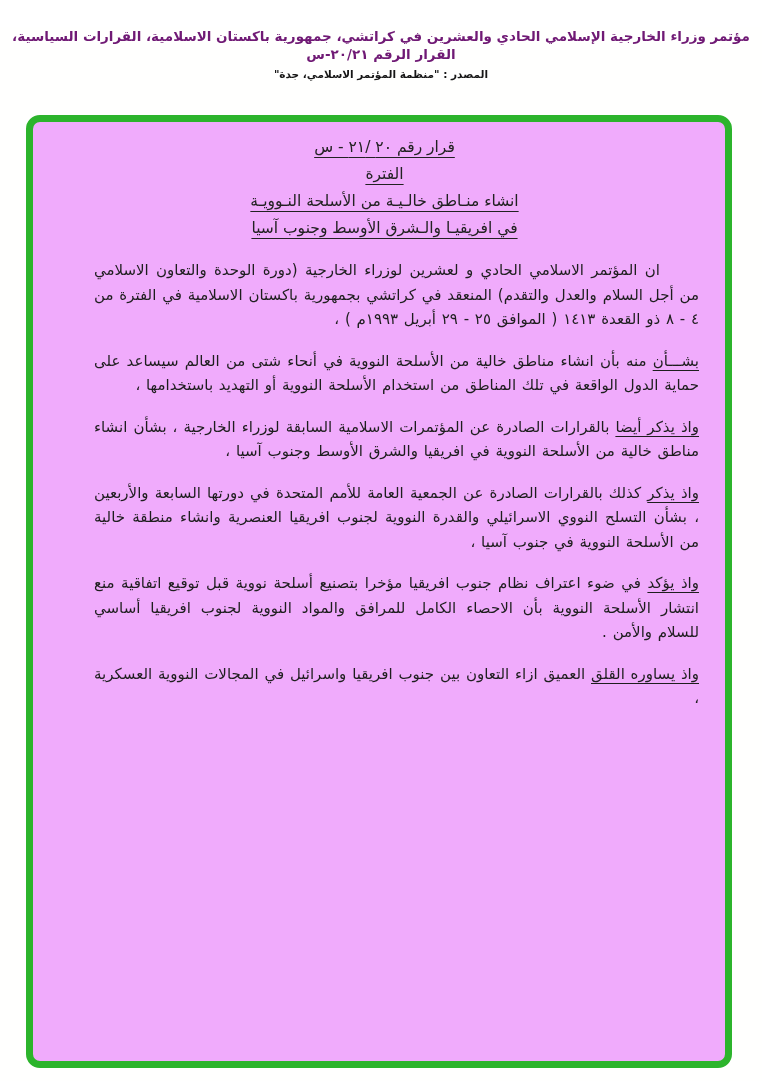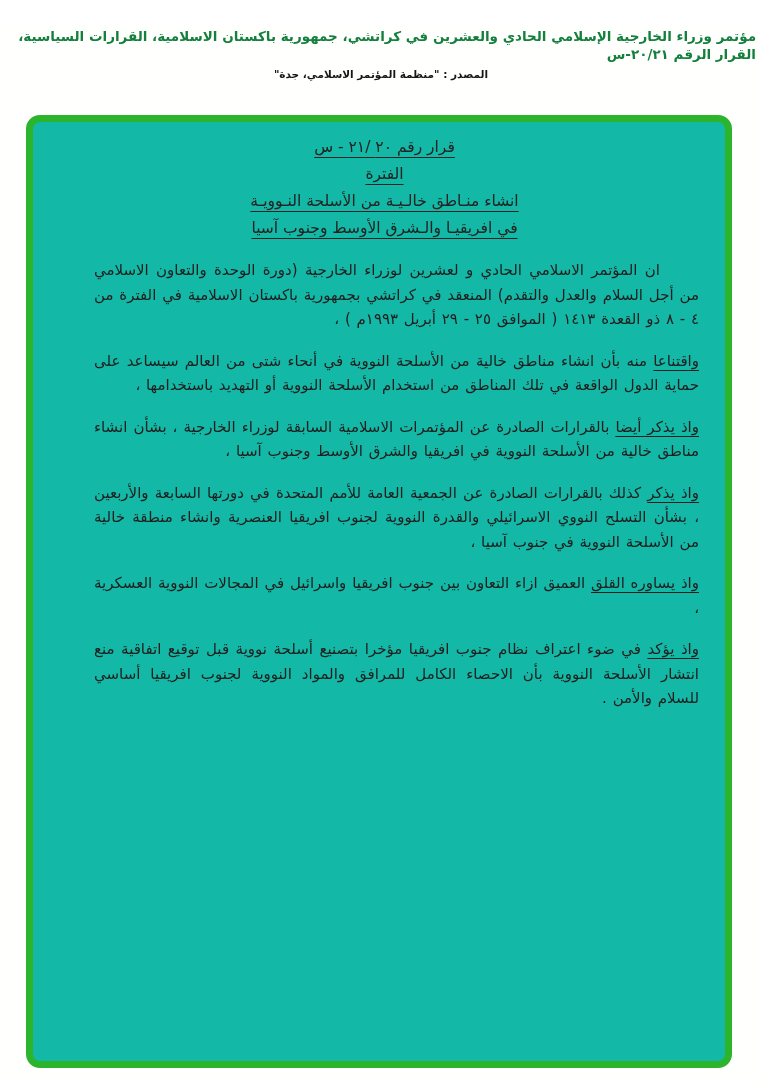--- a/index.html
+++ b/index.html
@@ -14,43 +14,44 @@
     direction: rtl;
   }
   .page {
     position: relative;
     width: 762px;
     height: 1081px;
     background: #fffffe;
   }
   .header-citation {
     margin: 27px 6px 0 6px;
+    text-align: center;
     font-weight: bold;
     font-size: 13.5px;
     line-height: 18px;
-    color: #15803d;
+    color: #701a75;
     letter-spacing: 0px;
   }
   .header-source {
     margin-top: 5px;
     text-align: center;
     font-weight: bold;
     font-size: 10.5px;
     color: #161616;
   }
   .green-box {
     position: absolute;
     top: 88px;
     right: 30px;
     width: 706px;
     height: 953px;
     box-sizing: border-box;
     border: 7px solid #2cb42c;
     border-radius: 14px;
-    background: #14b8a6;
+    background: #f0abfc;
     padding: 12px 26px 0 37px;
   }
   .title-block {
     text-align: center;
     margin-bottom: 16px;
   }
   .title-line {
     font-size: 15.5px;
     line-height: 27px;
     color: #222222;
@@ -101,23 +102,23 @@
 
   <div class="green-box">
     <div class="title-block">
         <div class="title-line"><span class="u">قرار رقم ٢٠ /٢١ - س</span></div>
         <div class="title-line"><span class="u">الفترة</span></div>
         <div class="title-line"><span class="u">انشاء منـاطق خالـيـة من الأسلحة النـوويـة</span></div>
         <div class="title-line"><span class="u">في افريقيـا والـشرق الأوسط وجنوب آسيا</span></div>
       </div>
     <div class="body-block">
         <div class="para">ان المؤتمر الاسلامي الحادي و لعشرين لوزراء الخارجية (دورة الوحدة والتعاون الاسلامي من أجل السلام والعدل والتقدم) المنعقد في كراتشي بجمهورية باكستان الاسلامية في الفترة من ٤ - ٨ ذو القعدة ١٤١٣ ( الموافق ٢٥ - ٢٩ أبريل ١٩٩٣م ) ،</div>
-        <div class="para"><span class="lead">واقتناعا</span> منه بأن انشاء مناطق خالية من الأسلحة النووية في أنحاء شتى من العالم سيساعد على حماية الدول الواقعة في تلك المناطق من استخدام الأسلحة النووية أو التهديد باستخدامها ،</div>
+        <div class="para"><span class="lead">بشـــأن</span> منه بأن انشاء مناطق خالية من الأسلحة النووية في أنحاء شتى من العالم سيساعد على حماية الدول الواقعة في تلك المناطق من استخدام الأسلحة النووية أو التهديد باستخدامها ،</div>
         <div class="para"><span class="lead">واذ يذكر أيضا</span> بالقرارات الصادرة عن المؤتمرات الاسلامية السابقة لوزراء الخارجية ، بشأن انشاء مناطق خالية من الأسلحة النووية في افريقيا والشرق الأوسط وجنوب آسيا ،</div>
         <div class="para"><span class="lead">واذ يذكر</span> كذلك بالقرارات الصادرة عن الجمعية العامة للأمم المتحدة في دورتها السابعة والأربعين ، بشأن التسلح النووي الاسرائيلي والقدرة النووية لجنوب افريقيا العنصرية وانشاء منطقة خالية من الأسلحة النووية في جنوب آسيا ،</div>
+        <div class="para"><span class="lead">واذ يؤكد</span> في ضوء اعتراف نظام جنوب افريقيا مؤخرا بتصنيع أسلحة نووية قبل توقيع اتفاقية منع انتشار الأسلحة النووية بأن الاحصاء الكامل للمرافق والمواد النووية لجنوب افريقيا أساسي للسلام والأمن .</div>
         <div class="para"><span class="lead">واذ يساوره القلق</span> العميق ازاء التعاون بين جنوب افريقيا واسرائيل في المجالات النووية العسكرية ،</div>
-        <div class="para"><span class="lead">واذ يؤكد</span> في ضوء اعتراف نظام جنوب افريقيا مؤخرا بتصنيع أسلحة نووية قبل توقيع اتفاقية منع انتشار الأسلحة النووية بأن الاحصاء الكامل للمرافق والمواد النووية لجنوب افريقيا أساسي للسلام والأمن .</div>
       </div>
   </div>
 
   <div class="page-number">١</div>
 
 </div>
 
 </body></html>

